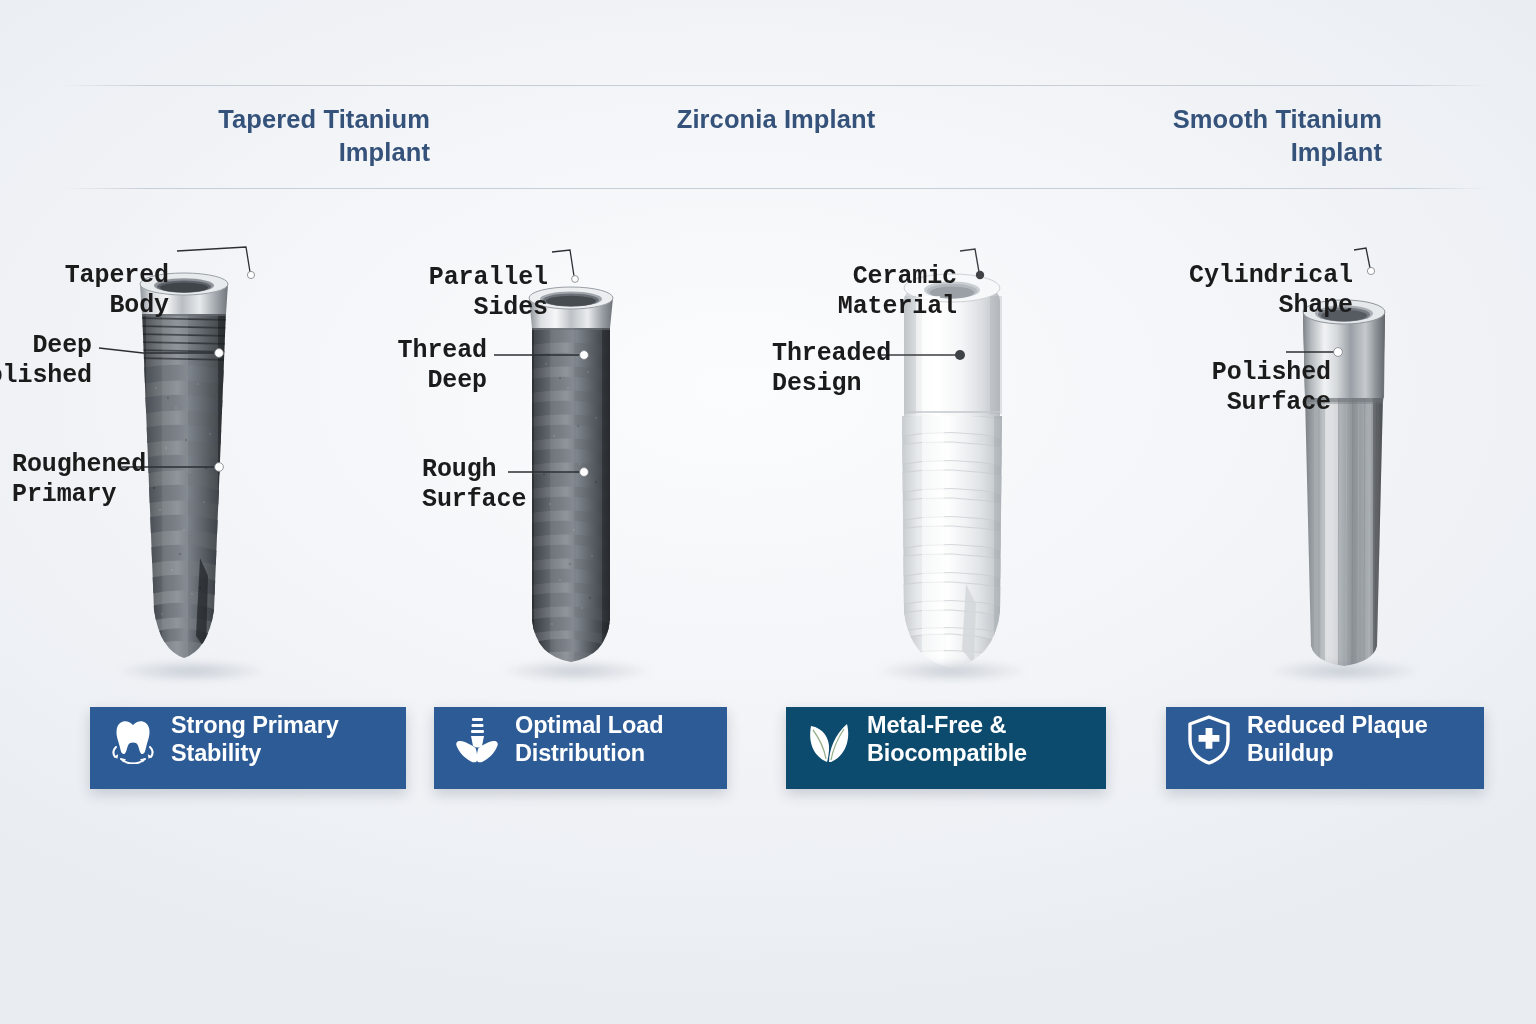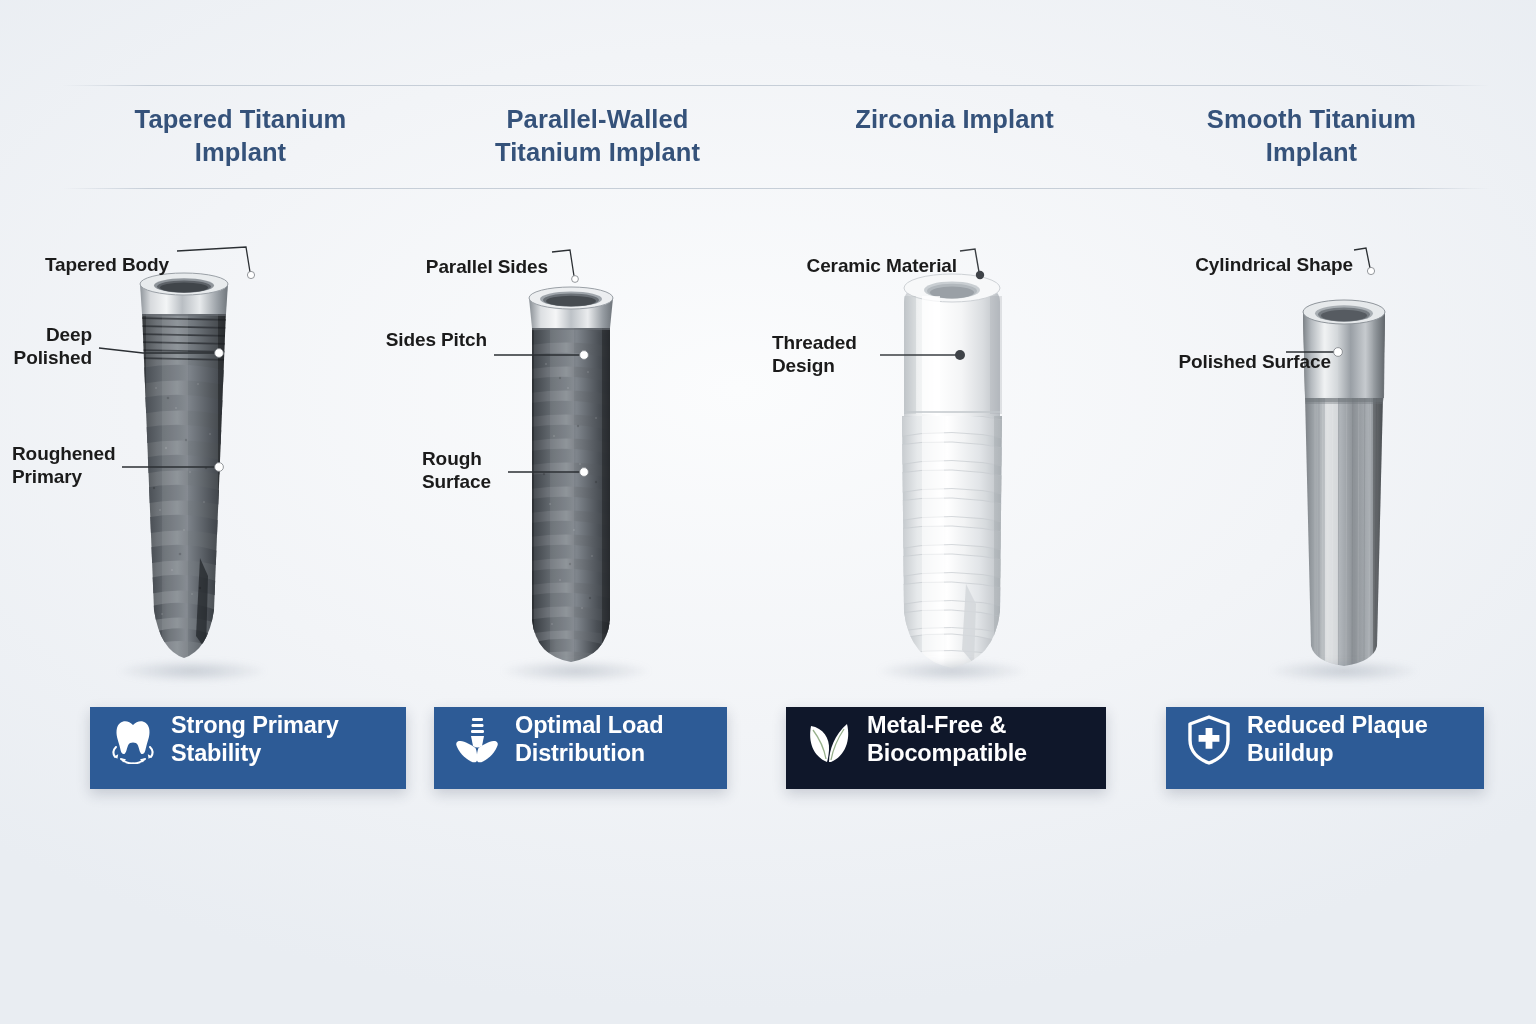--- a/index.html
+++ b/index.html
@@ -39,21 +39,21 @@
   .headers {
     position: absolute;
     top: 96px;
     left: 62px;
     width: 1428px;
     height: 88px;
     display: flex;
   }
   .col-head {
     flex: 1 1 0;
-    text-align: center;
+    text-align: right;
     display: flex;
     align-items: flex-start;
     justify-content: center;
     padding-top: 7px;
   }
   .col-head-text {
     font-size: 25.5px;
     font-weight: bold;
     color: #35527a;
     line-height: 1.28;
@@ -98,26 +98,27 @@
     border-radius: 50%;
     background: radial-gradient(ellipse at center, rgba(120,132,148,.34) 0%, rgba(120,132,148,.13) 45%, rgba(120,132,148,0) 72%);
     filter: blur(3px);
   }
 
   svg.implant { display: block; overflow: visible; }
 
   
   .annot {
     position: absolute;
-    font-size: 19px;
+    font-size: 25px;
     font-weight: bold;
     color: #1b1b1b;
     line-height: 1.22;
     white-space: pre-line;
     letter-spacing: -.1px;
+    font-family: Liberation Mono, monospace;
   }
   .annot.right { text-align: right; }
 
   svg.leaders {
     position: absolute;
     inset: 0;
     width: 100%;
     height: 100%;
     overflow: visible;
     pointer-events: none;
@@ -172,24 +173,20 @@
 
 <div class="board">
 
   <div class="rule top"></div>
   <div class="rule bottom"></div>
 
   <div class="headers">
     <div class="col-head">
       <div class="col-head-text">Tapered Titanium
 Implant</div>
-    </div>
-    <div class="col-head">
-      <div class="col-head-text">Parallel-Walled
-Titanium Implant</div>
     </div>
     <div class="col-head">
       <div class="col-head-text">Zirconia Implant</div>
     </div>
     <div class="col-head">
       <div class="col-head-text">Smooth Titanium
 Implant</div>
     </div>
   </div>
 
@@ -418,21 +415,21 @@
           <circle cx="191" cy="79" r="3.4"></circle>
           <circle cx="200" cy="155" r="4.4"></circle>
           <circle cx="200" cy="272" r="4.4"></circle>
         </g>
       </svg>
 
       <div class="annot right" style="top: 32px; right: 220px;">
         <span>Parallel Sides</span>
       </div>
       <div class="annot right" style="top: 105px; right: 281px;">
-        <span>Sides Pitch</span>
+        <span>Thread Deep</span>
       </div>
       <div class="annot" style="top: 224px; left: 38px;">
         <span>Rough
 Surface</span>
       </div>
     </div>
 
     <div class="column c3">
       <div class="implant-wrap">
         <div class="floor-shadow"></div>
@@ -645,21 +642,21 @@
           <g fill="#ffffff">
             <path d="M22.5,33 C18,29.5 12,26.5 7.5,26 C4.5,25.7 2.5,27.5 3.5,30.5 C5.5,36.5 11,43 18,46.5 C21,48 23.5,47.5 24,45.5 C24.6,43 24,36.5 22.5,33 Z"></path>
             <path d="M25.5,33 C30,29.5 36,26.5 40.5,26 C43.5,25.7 45.5,27.5 44.5,30.5 C42.5,36.5 37,43 30,46.5 C27,48 24.5,47.5 24,45.5 C23.4,43 24,36.5 25.5,33 Z"></path>
           </g>
         </svg>
       </span>
       <span class="badge-label">Optimal Load
 Distribution</span>
     </div>
 
-    <div class="badge b3" style="background:#0f172a">
+    <div class="badge b3" style="background:#0c4a6e">
       <span class="badge-icon">
         <svg width="48" height="48" viewBox="0 0 48 48">
           <path d="M22,46 C8,40 3,26 6,10 C18,12 25,22 24,34 C23.6,39 23,43 22,46 Z" fill="#ffffff"></path>
           <path d="M24,46 C24,34 30,18 42,8 C46,24 40,40 26,46 Z" fill="#ffffff"></path>
           <g stroke="#44722f" stroke-width="1.3" fill="none" opacity=".55">
             <path d="M8,14 C14,22 19,32 21,43"></path>
             <path d="M39,13 C33,22 28,33 26,44"></path>
           </g>
         </svg>
       </span>

